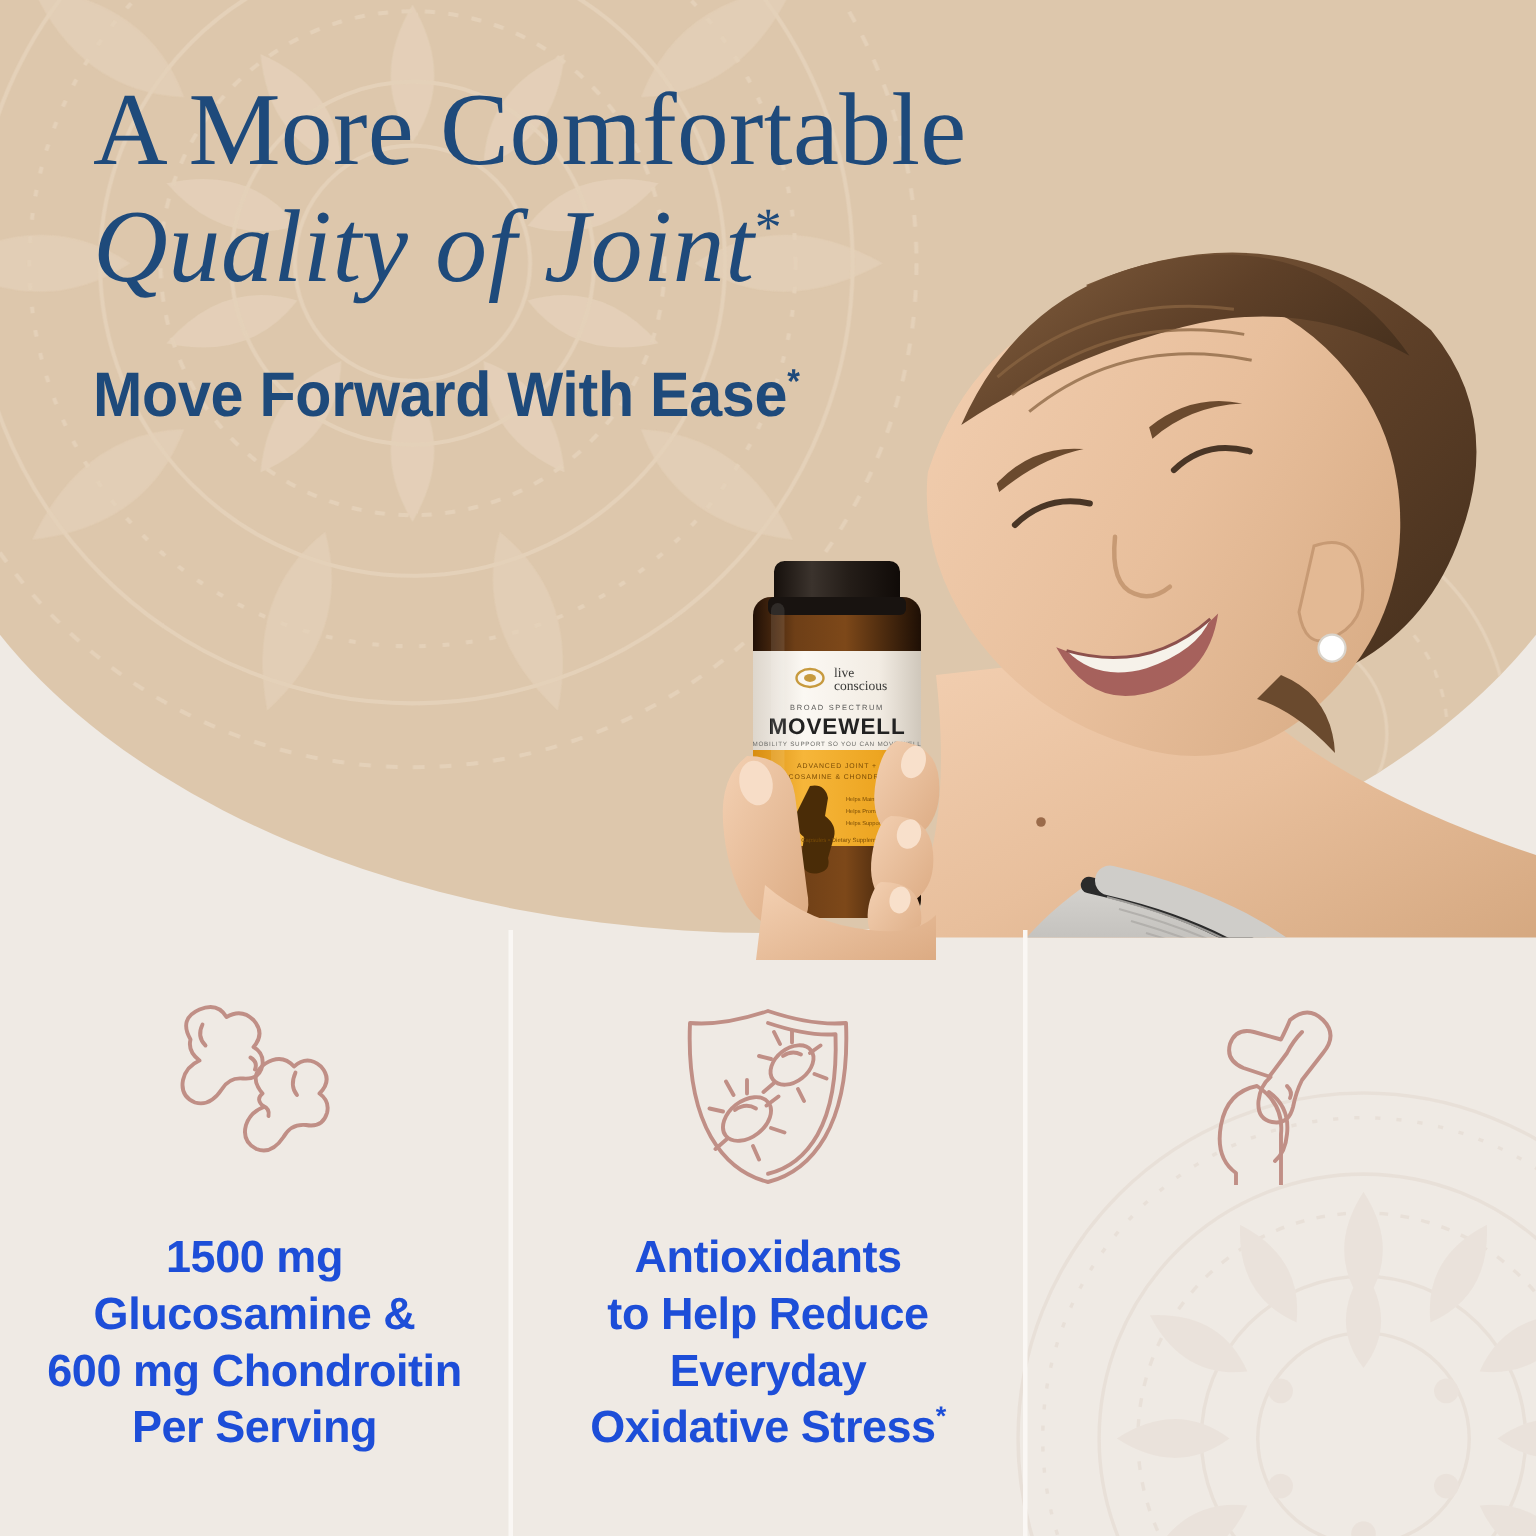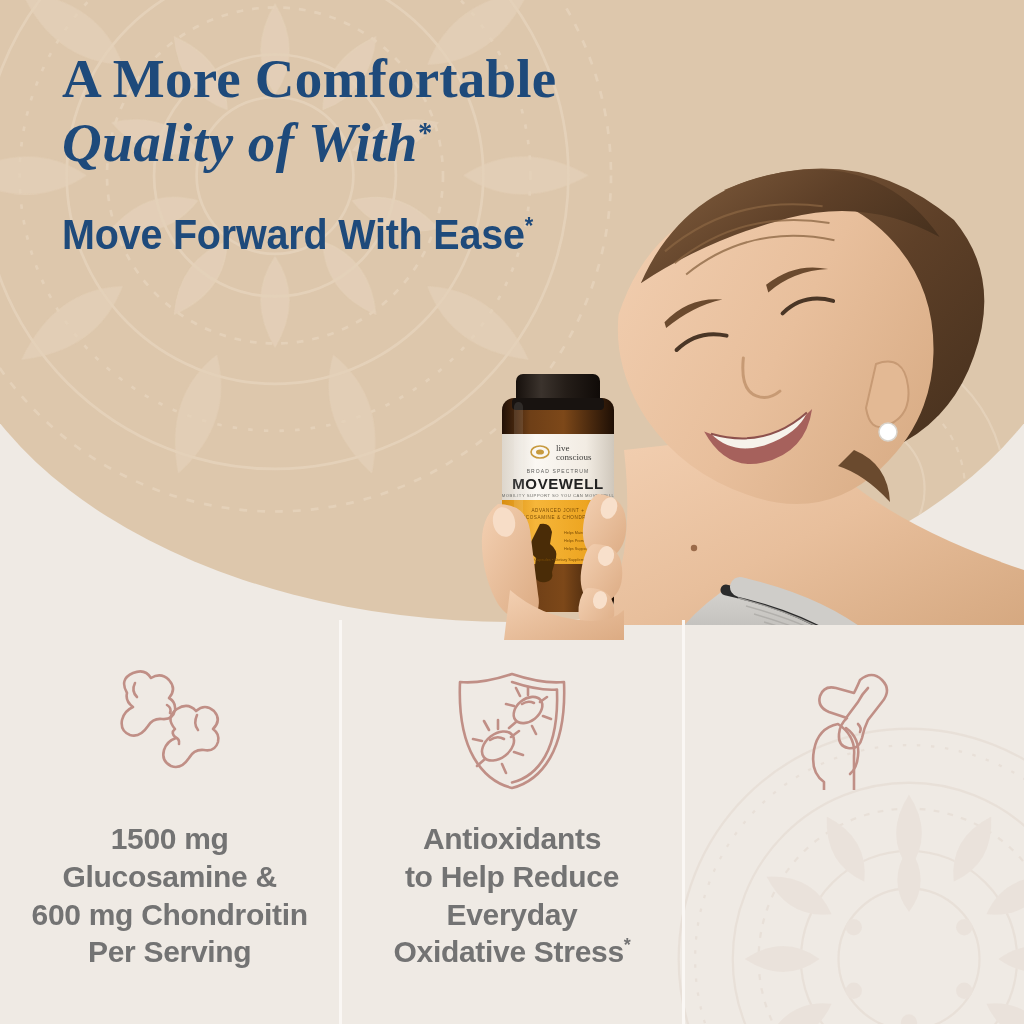--- a/index.html
+++ b/index.html
@@ -37,21 +37,21 @@
     opacity:.85;pointer-events:none;
   }
 
   
   .copy{
     position:absolute;left:62px;top:52px;width:780px;z-index:6;
   }
   .headline{
     margin:0;color:#1e4a7b;
     font-family:"Liberation Serif","DejaVu Serif",serif;
-    font-weight:700;font-size:55px;line-height:.99;letter-spacing:.2px;
+    font-weight:400;font-size:69px;line-height:.99;letter-spacing:.2px;
   }
   .headline .l2{display:block;font-style:italic;margin-top:10px;letter-spacing:.5px;}
   .headline .star{font-size:.52em;vertical-align:super;font-style:normal;}
   .subhead{
     margin:40px 0 0;color:#1e4a7b;
     font-family:"Liberation Sans",sans-serif;
     font-weight:700;font-size:42px;letter-spacing:-.2px;
     transform:scaleX(.94);transform-origin:left center;
   }
   .subhead .star{font-size:.55em;vertical-align:super;}
@@ -67,21 +67,21 @@
     display:flex;z-index:5;
   }
   .card{
     flex:1 1 0;position:relative;
     display:flex;flex-direction:column;align-items:center;
     padding-top:42px;
   }
   .card + .card{border-left:3px solid #faf7f4;}
   .icon-wrap{height:132px;display:flex;align-items:center;justify-content:center;}
   .card-text{
-    margin:26px 12px 0;text-align:center;color:#737373;
+    margin:26px 12px 0;text-align:center;color:#1d4ed8;
     font-family:"Liberation Sans",sans-serif;
     font-weight:700;font-size:30px;line-height:1.26;
     white-space:pre-line;letter-spacing:-.3px;
   }
   .card-text .star{font-size:.6em;vertical-align:super;}
 
   
   .bottle{position:absolute;left:492px;top:372px;width:132px;height:250px;z-index:5;}
 </style>
 </head>
@@ -335,21 +335,21 @@
     <ellipse cx="157" cy="38" rx="8" ry="11" fill="#f8e0cb" transform="rotate(18 157 38)"></ellipse>
     <ellipse cx="154" cy="86" rx="8" ry="10" fill="#f8e0cb" transform="rotate(14 154 86)"></ellipse>
     <ellipse cx="148" cy="130" rx="7" ry="9" fill="#f8e0cb" transform="rotate(10 148 130)"></ellipse>
 
     <path d="M58 120 q30 26 70 30 q30 4 44 -10 l0 30 h-120z" fill="url(#handg)"></path>
   </svg>
 
   <div class="copy">
     <h1 class="headline">
       <span class="l1">A More Comfortable</span>
-      <span class="l2"><span>Quality of With</span><span class="star">*</span></span>
+      <span class="l2"><span>Quality of Joint</span><span class="star">*</span></span>
     </h1>
     <p class="subhead"><span>Move Forward With Ease</span><span class="star">*</span></p>
   </div>
 
   <div class="cards">
 
     <div class="card">
       <div class="icon-wrap">
         <svg width="130" height="122" viewBox="0 0 130 122">
           <g fill="none" stroke="#c08f86" stroke-width="2.6" stroke-linejoin="round" stroke-linecap="round">

